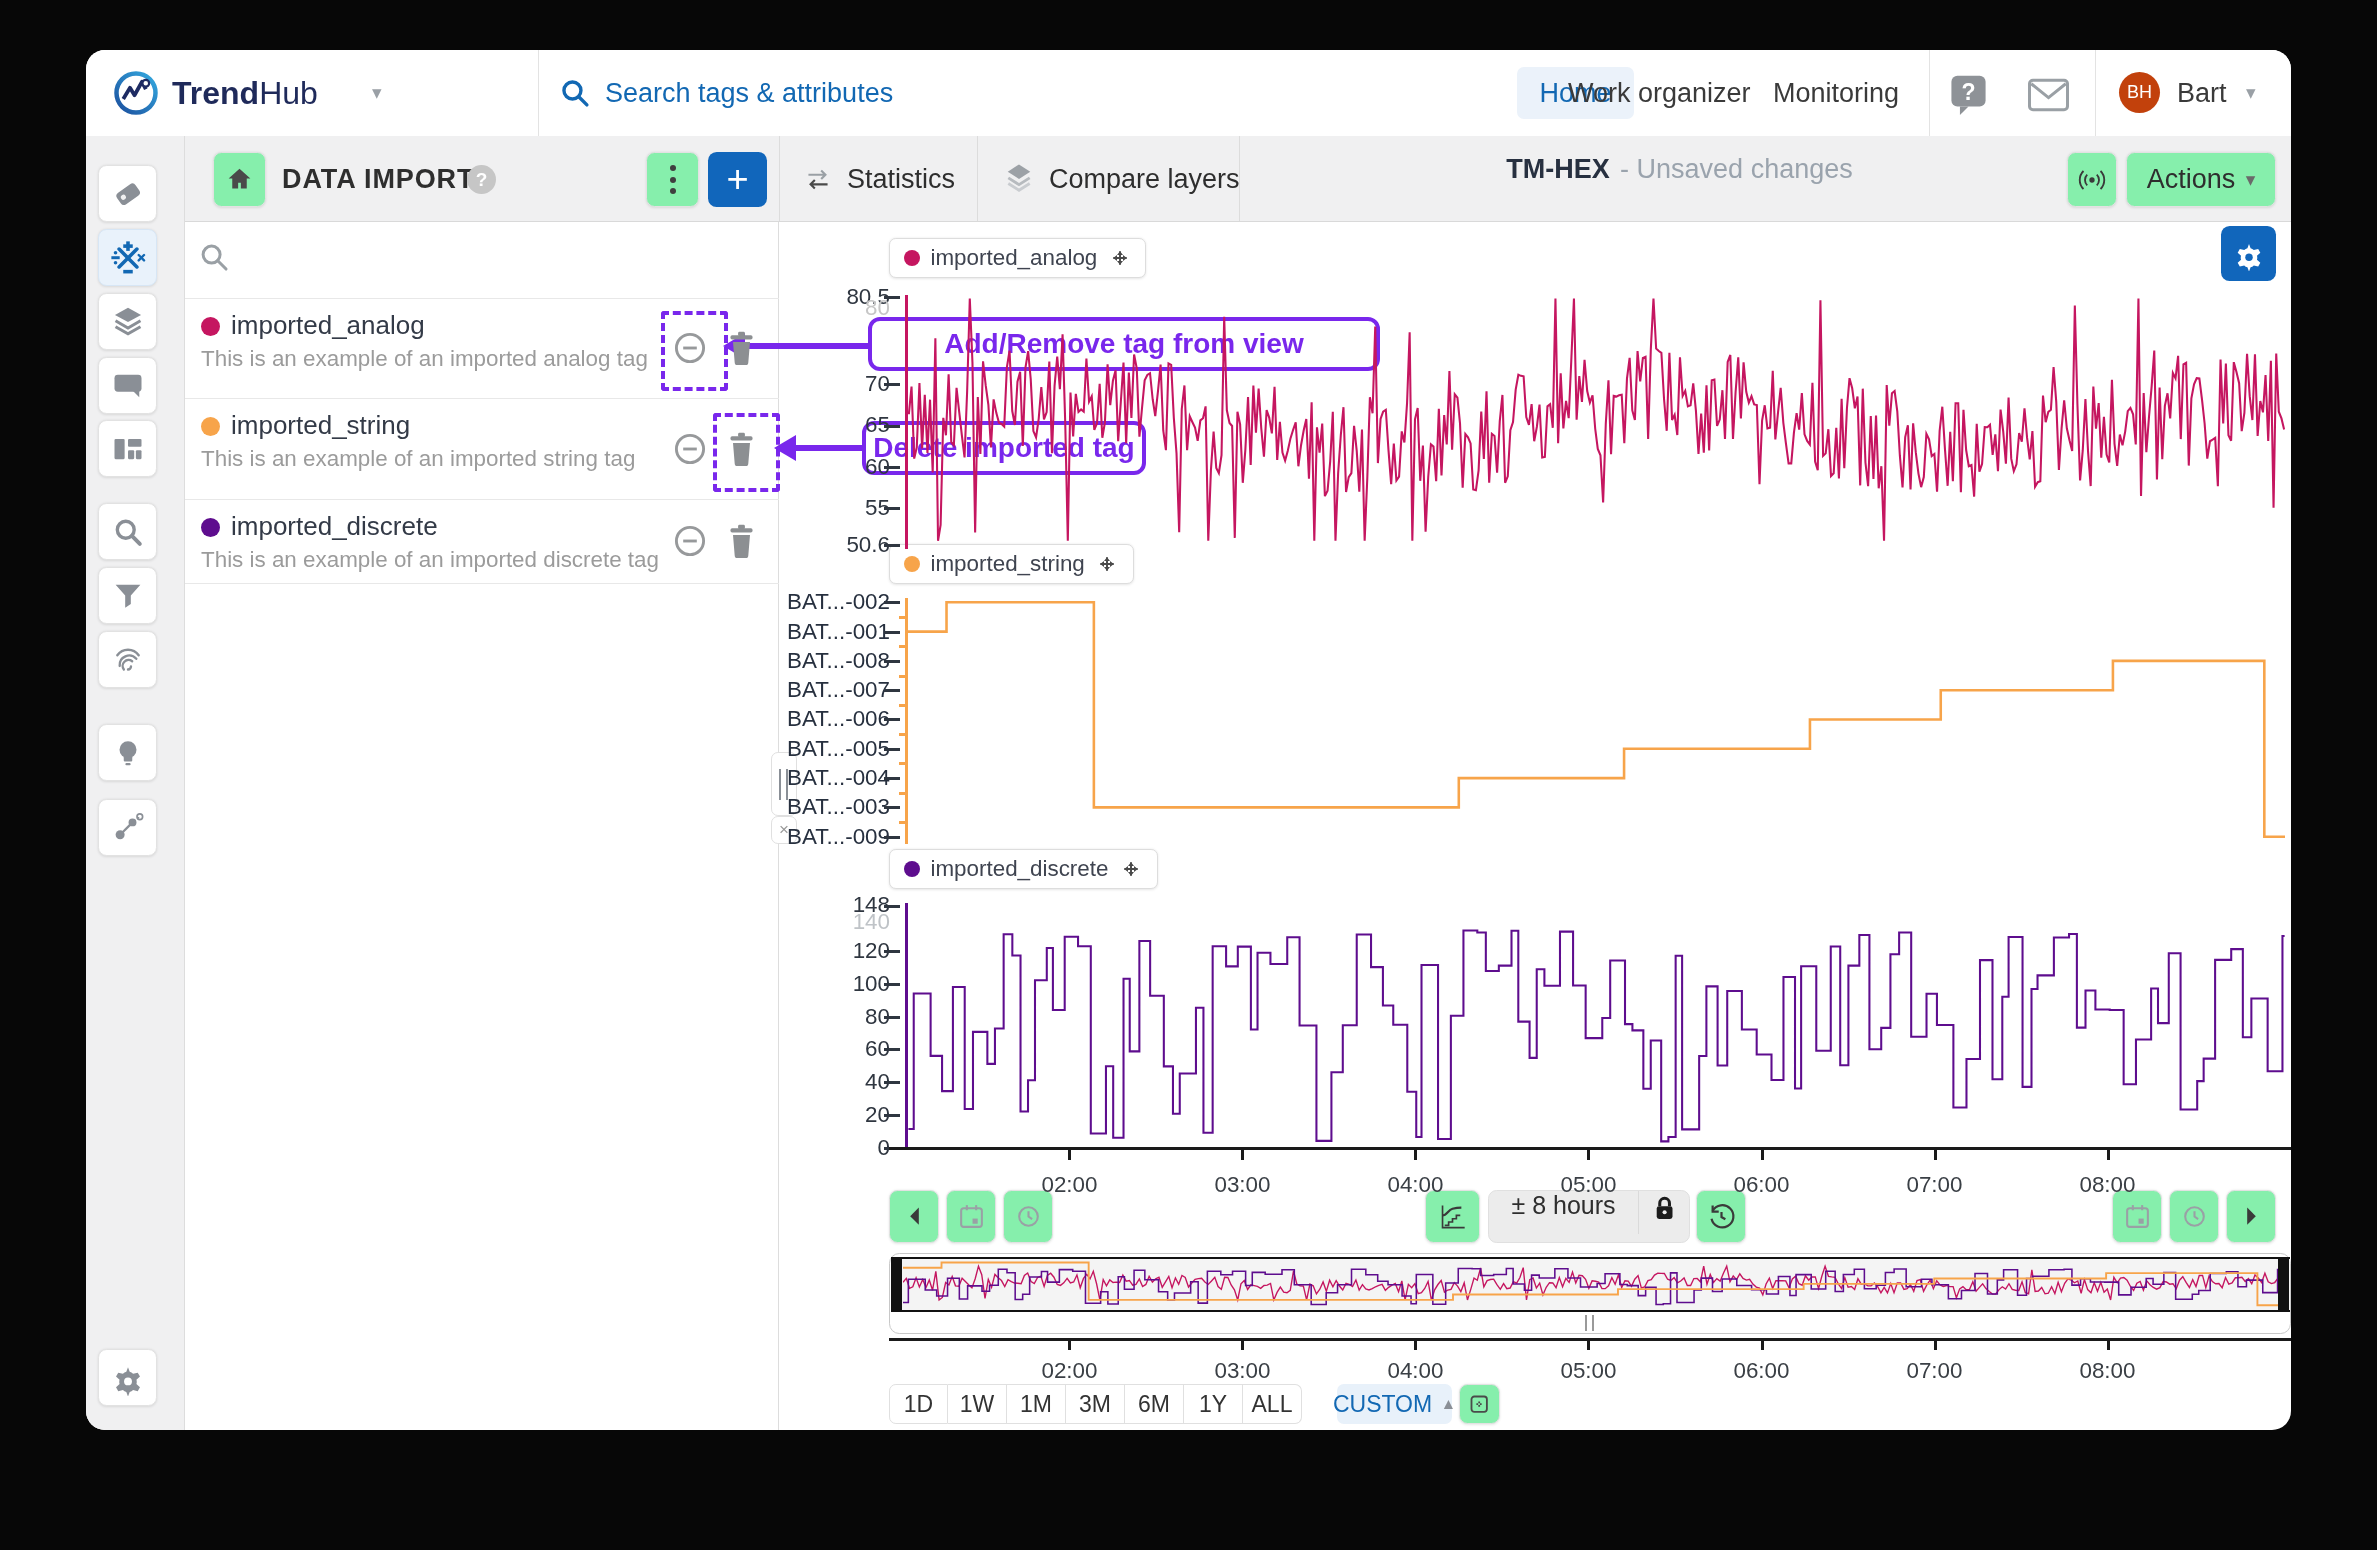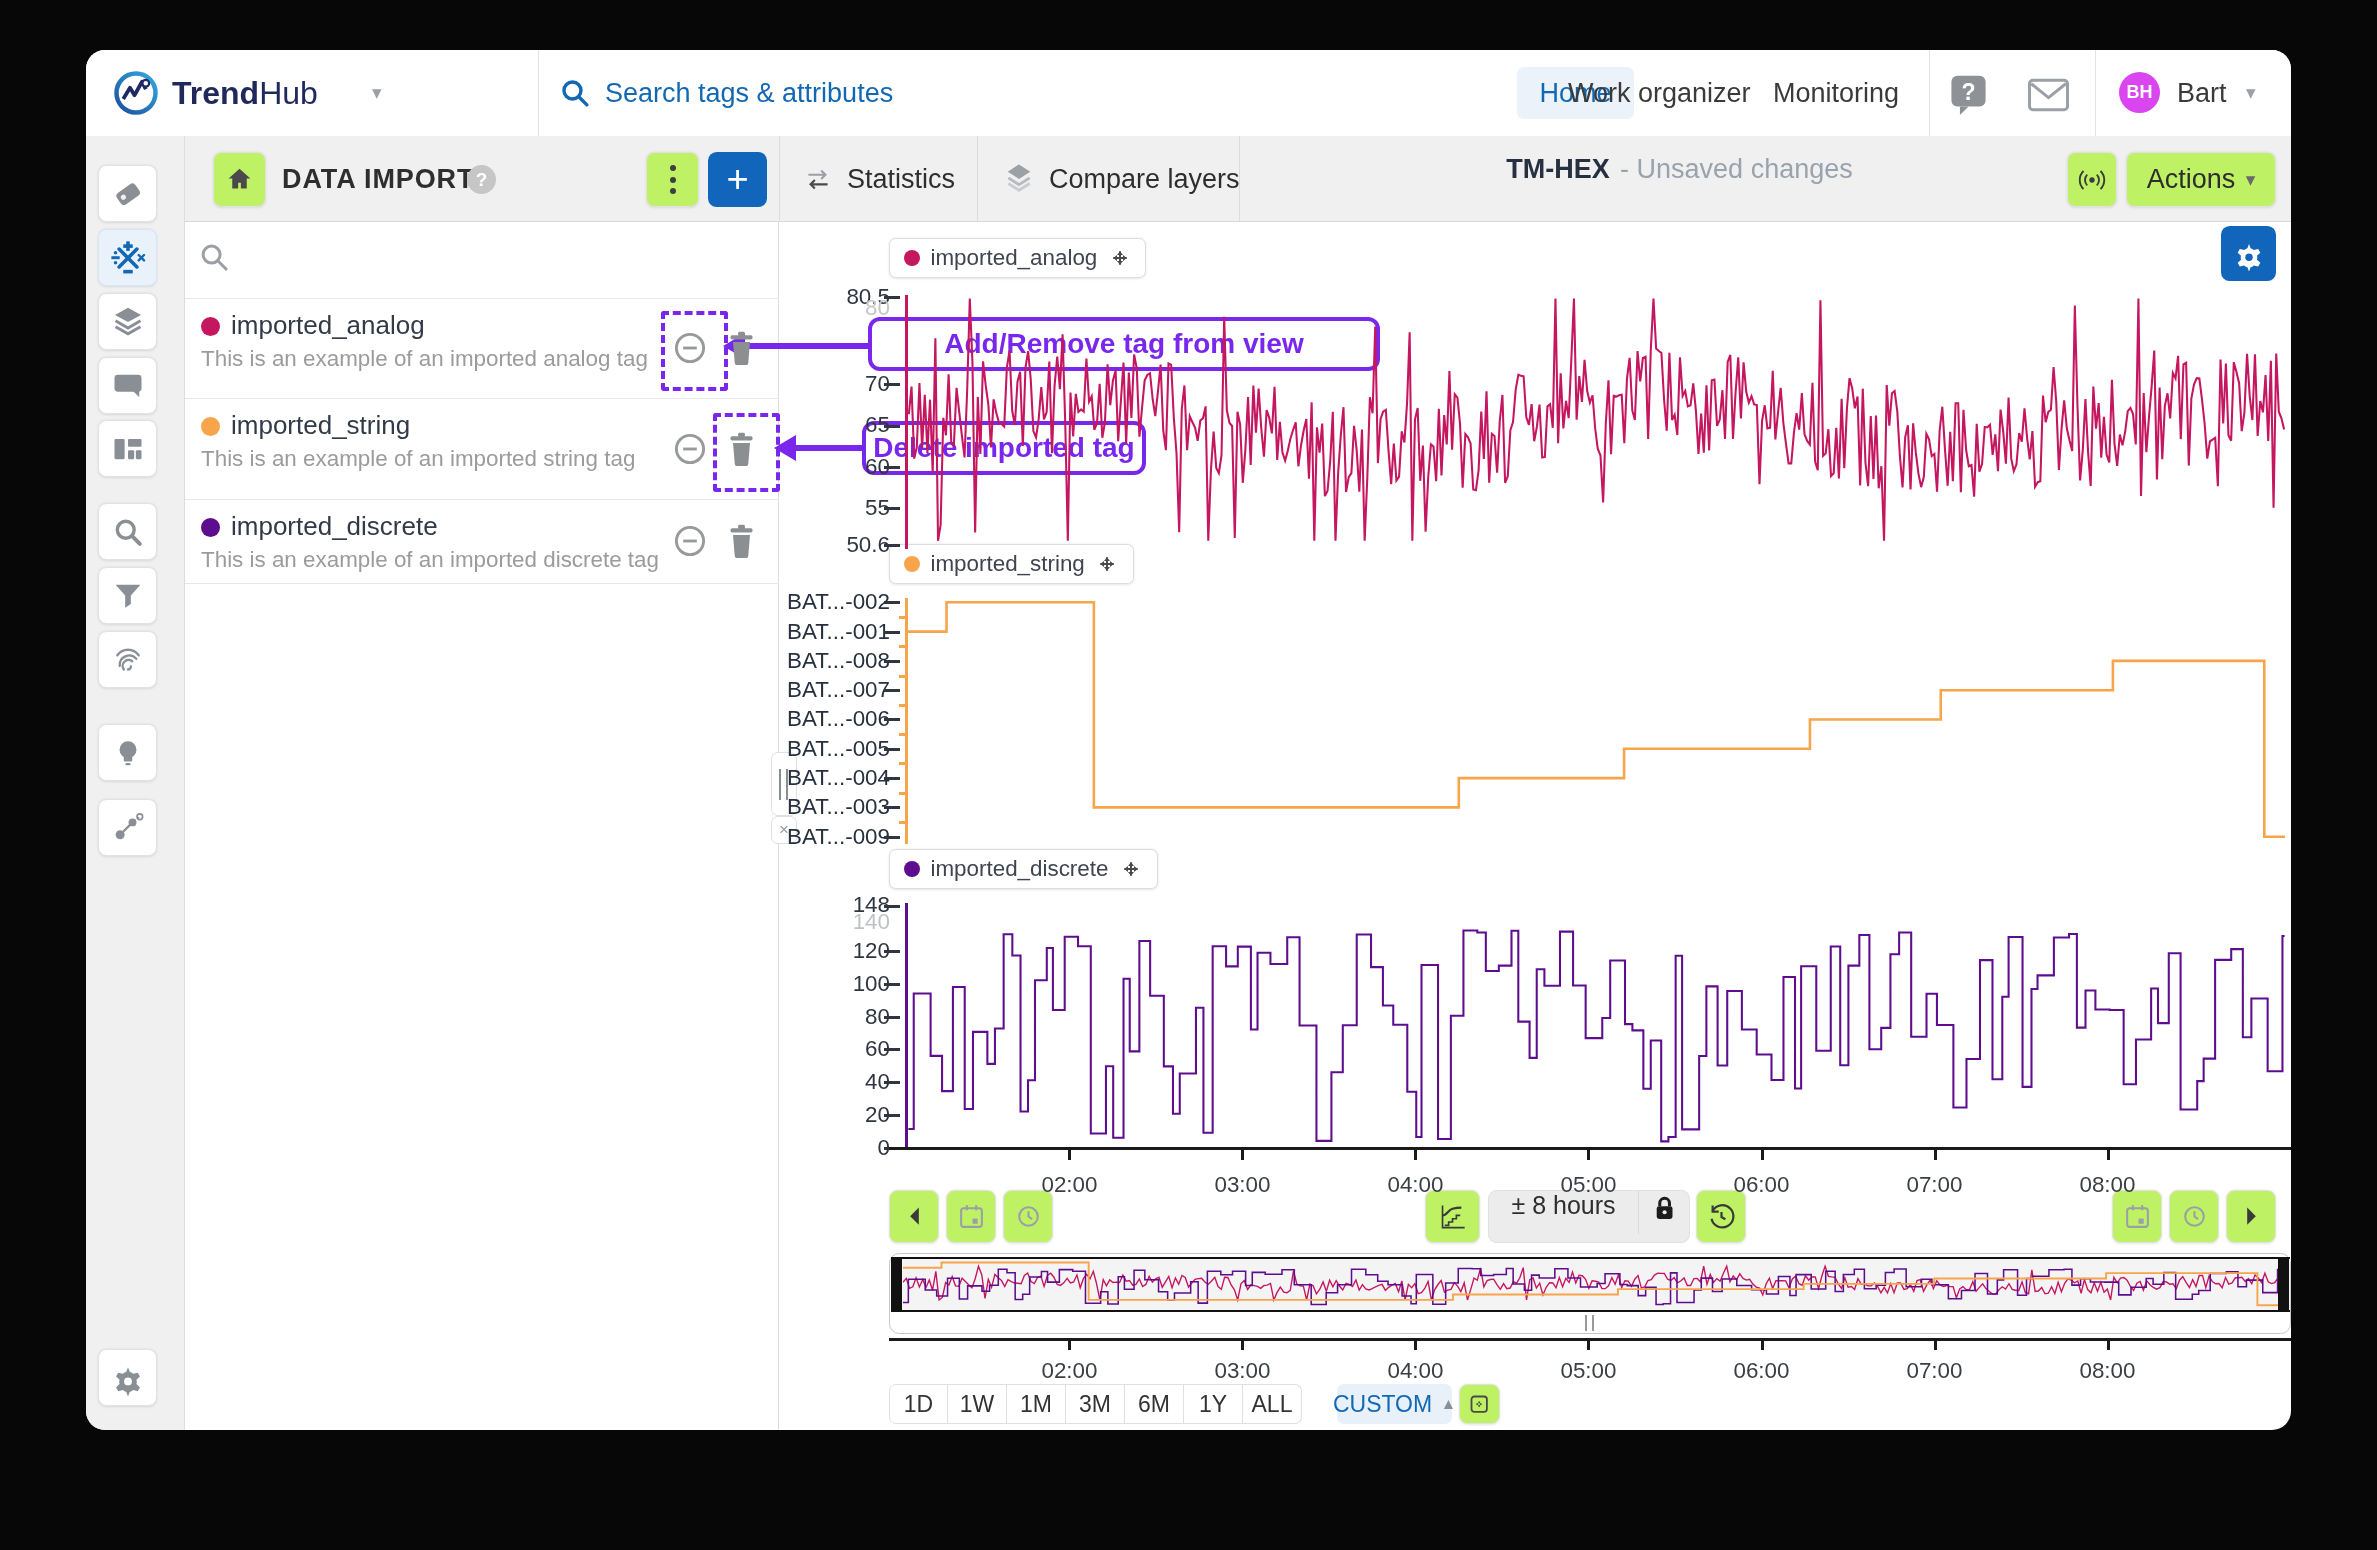--- a/index.html
+++ b/index.html
@@ -13,27 +13,27 @@
   .vdiv{position:absolute;top:0;width:0.9px;height:86px;background:#E3E3E3}
   .brand{position:absolute;left:86px;top:0;height:86px;line-height:86px;font-size:32px;color:#1F2A5A}
   .brand b{font-weight:700}
   .caret{color:#9AA0A6;font-size:19px}
   .g-search{position:absolute;left:517px;top:22.4px;width:482px;height:41px;border:none;outline:none;
             font-size:27px;color:#1268B3;background:transparent;font-family:"Liberation Sans",sans-serif}
   .g-search::placeholder{color:#1268B3;opacity:1}
   .nav-item{position:absolute;top:0;height:86px;line-height:86px;font-size:27px;color:#3A3A3A;cursor:pointer}
   .nav-pill{position:absolute;top:17px;height:52px;line-height:52px;padding:0 22.4px;background:#EBF2FA;
             border-radius:6.9px;color:#1268B3;font-size:27px;cursor:pointer}
-  .avatar{position:absolute;left:2033px;top:22.4px;width:41px;height:41px;border-radius:50%;background:#d946ef;
-          color:#fff;font-weight:700;font-size:18px;text-align:center;line-height:41px}
+  .avatar{position:absolute;left:2033px;top:22.4px;width:41px;height:41px;border-radius:50%;background:#c2410c;
+          color:#fff;font-weight:400;font-size:18px;text-align:center;line-height:41px}
   
   .toolbar{position:absolute;left:99px;top:86px;width:2106px;height:86px;background:#F0F0F1;
            border-bottom:0.9px solid #D9D9D9;box-sizing:border-box}
   .tb-div{position:absolute;top:0;width:0.9px;height:85px;background:#DCDCDC}
-  .btn-white{position:absolute;background:#bef264;border:0.9px solid #E2E2E2;border-radius:8.6px;
+  .btn-white{position:absolute;background:#86efac;border:0.9px solid #E2E2E2;border-radius:8.6px;
              box-shadow:0 0.9px 2.6px rgba(0,0,0,.10);display:flex;align-items:center;justify-content:center;cursor:pointer;box-sizing:border-box}
   .btn-blue{position:absolute;background:#1166BB;border-radius:8.6px;display:flex;align-items:center;
             justify-content:center;color:#fff;cursor:pointer}
   .tb-label{font-size:27px;color:#2E2E2E}
   
   .rail{position:absolute;left:0;top:86px;width:99px;height:1294px;background:#F0F0F1;border-right:0.9px solid #DDD;box-sizing:border-box}
   .rail-btn{position:absolute;left:12px;width:59px;height:57px;background:#fff;border:0.9px solid #E2E2E2;
             border-radius:8.6px;box-shadow:0 0.9px 2.6px rgba(0,0,0,.10);display:flex;align-items:center;justify-content:center;cursor:pointer;box-sizing:border-box}
   .rail-btn.active{background:#E9F2FB;border-color:#D7E6F5}
   

